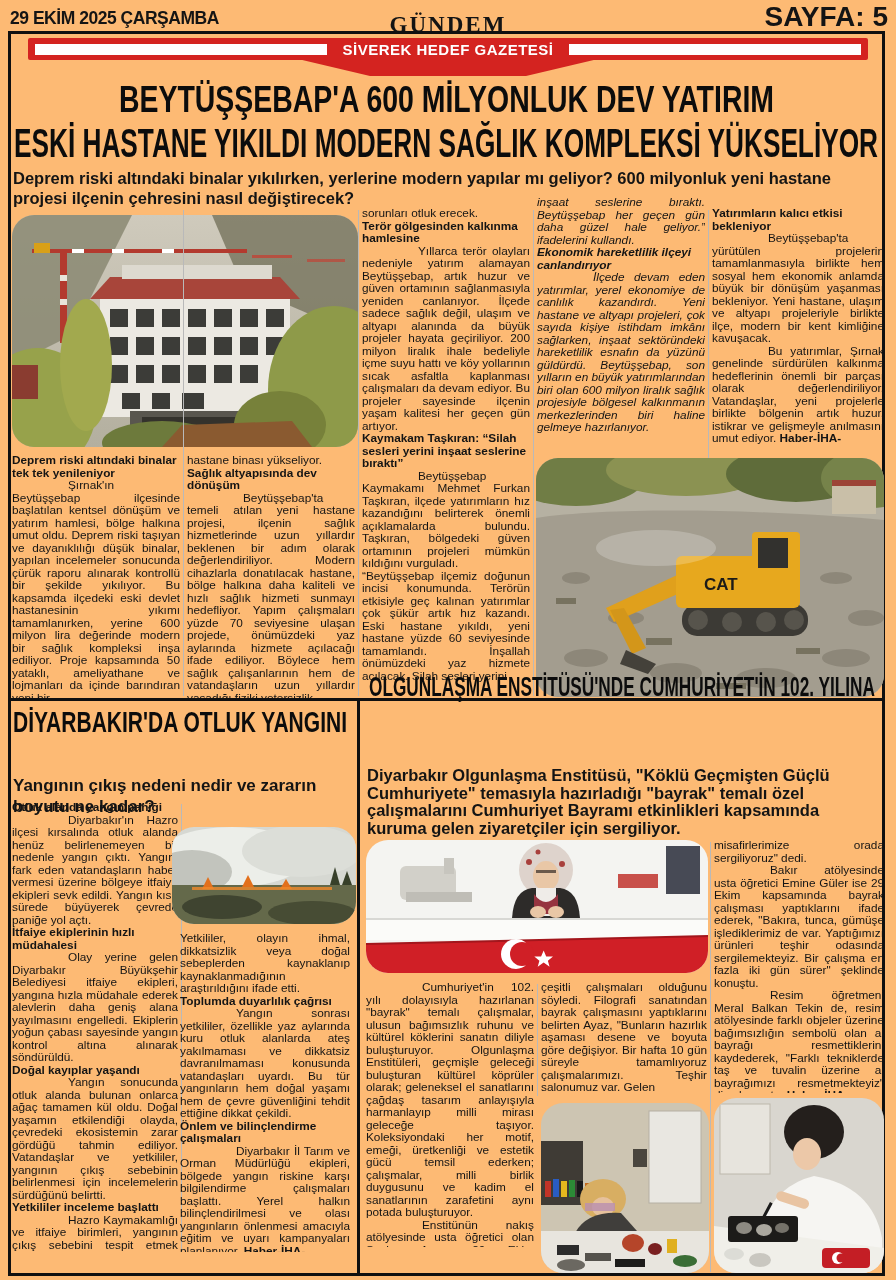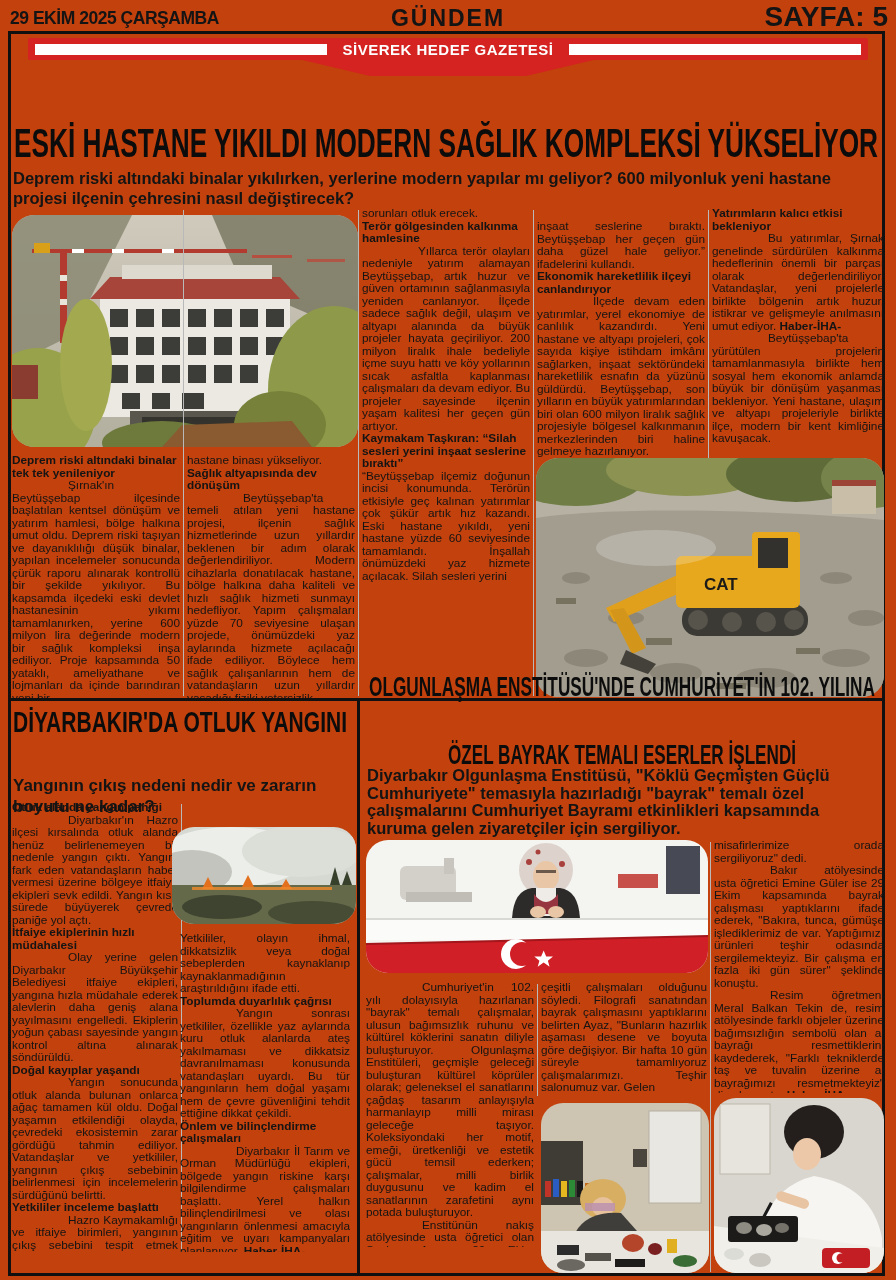--- a/index.html
+++ b/index.html
@@ -1,20 +1,20 @@
 <!DOCTYPE html>
 <html><head>
 <meta charset="utf-8">
 <style>
   html,body{margin:0;padding:0;background:#fff;}
-  .page{position:relative;width:896px;height:1280px;background:#c2410c;overflow:hidden;
+  .page{position:relative;width:896px;height:1280px;background:#fdba74;overflow:hidden;
         font-family:"Liberation Sans",sans-serif;color:#141414;}
   
   .hdr-date{position:absolute;left:10px;top:7px;font-size:19px;font-weight:bold;letter-spacing:-0.5px;transform:scaleX(.92);transform-origin:left;}
-  .hdr-section{position:absolute;left:0;top:5px;width:100%;text-align:center;font-size:23px;font-weight:bold;letter-spacing:2px;}
+  .hdr-section{position:absolute;left:0;top:12px;width:100%;text-align:center;font-size:23px;font-weight:bold;letter-spacing:2px;font-family:Liberation Serif, serif;}
   .hdr-page{position:absolute;right:8px;top:1px;font-size:28px;font-weight:bold;}
   
   .frame{position:absolute;left:8px;top:31px;width:877px;height:1245px;border:3px solid #101010;box-sizing:border-box;pointer-events:none;}
   .hline{position:absolute;left:8px;top:698px;width:877px;height:3px;background:#101010;}
   .vline{position:absolute;left:357px;top:698px;width:3px;height:578px;background:#101010;}
   .colrule{position:absolute;width:1px;background:#b9b9b9;}
   
   .ribbon{position:absolute;left:28px;top:38px;width:840px;height:22px;background:var(--red);
           display:flex;align-items:center;border-radius:2px;}
   .rib-white{flex:1;height:11px;background:#fff;margin:0 7px;}
@@ -45,20 +45,25 @@
 
   <div class="frame"></div>
 
   <div class="ribbon">
     <div class="rib-white"></div>
     <div class="rib-text">SİVEREK HEDEF GAZETESİ</div>
     <div class="rib-white"></div>
   </div>
   <div class="rib-tail"></div>
 
+  <div class="hl" style="left:13px;top:80px;width:870px;height:40px;">
+    <svg width="658" height="40">
+        <text x="0" y="32" font-size="37" textLength="655" lengthAdjust="spacingAndGlyphs">BEYTÜŞŞEBAP'A 600 MİLYONLUK DEV YATIRIM</text>
+      </svg>
+  </div>
   <div class="hl" style="left:13px;top:121px;width:870px;height:44px;">
     <svg width="868" height="44">
         <text x="0" y="36" font-size="41" textLength="864" lengthAdjust="spacingAndGlyphs">ESKİ HASTANE YIKILDI MODERN SAĞLIK KOMPLEKSİ YÜKSELİYOR</text>
       </svg>
   </div>
   <div class="sub" style="left:13px;top:168px;width:870px;font-size:16.5px;">Deprem riski altındaki binalar yıkılırken, yerlerine modern yapılar mı geliyor? 600 milyonluk yeni hastane projesi ilçenin çehresini nasıl değiştirecek?</div>
 
   <div class="photo" style="left:12px;top:215px;width:346px;height:232px;">
     <svg width="346" height="232" viewBox="0 0 346 232">
       <defs>
@@ -133,31 +138,32 @@
   <div class="coltxt" style="left:187px;top:454px;width:168px;height:244px;">
       <p class="bp">hastane binası yükseliyor.</p>
       <p class="bh">Sağlık altyapısında dev dönüşüm</p>
       <p class="bp ind">Beytüşşebap'ta temeli atılan yeni hastane projesi, ilçenin sağlık hizmetlerinde uzun yıllardır beklenen bir adım olarak değerlendiriliyor. Modern cihazlarla donatılacak hastane, bölge halkına daha kaliteli ve hızlı sağlık hizmeti sunmayı hedefliyor. Yapım çalışmaları yüzde 70 seviyesine ulaşan projede, önümüzdeki yaz aylarında hizmete açılacağı ifade ediliyor. Böylece hem sağlık çalışanlarının hem de vatandaşların uzun yıllardır yaşadığı fiziki yetersizlik</p>
     </div>
   <div class="coltxt" style="left:362px;top:207px;width:168px;height:490px;">
       <p class="bp">sorunları otluk erecek.</p>
       <p class="bh">Terör gölgesinden kalkınma hamlesine</p>
       <p class="bp ind">Yıllarca terör olayları nedeniyle yatırım alamayan Beytüşşebap, artık huzur ve güven ortamının sağlanmasıyla yeniden canlanıyor. İlçede sadece sağlık değil, ulaşım ve altyapı alanında da büyük projeler hayata geçiriliyor. 200 milyon liralık ihale bedeliyle içme suyu hattı ve köy yollarının sıcak asfaltla kaplanması çalışmaları da devam ediyor. Bu projeler sayesinde ilçenin yaşam kalitesi her geçen gün artıyor.</p>
       <p class="bh">Kaymakam Taşkıran: “Silah sesleri yerini inşaat seslerine bıraktı”</p>
+      <p class="bp ind">Beytüşşebap Kaymakamı Mehmet Furkan Taşkıran, ilçede yatırımların hız kazandığını belirterek önemli açıklamalarda bulundu. Taşkıran, bölgedeki güven ortamının projeleri mümkün kıldığını vurguladı.</p>
       <p class="bp">“Beytüşşebap ilçemiz doğunun incisi konumunda. Terörün etkisiyle geç kalınan yatırımlar çok şükür artık hız kazandı. Eski hastane yıkıldı, yeni hastane yüzde 60 seviyesinde tamamlandı. İnşallah önümüzdeki yaz hizmete açılacak. Silah sesleri yerini</p>
     </div>
-  <div class="coltxt" style="left:537px;top:220px;width:168px;height:248px;">
+  <div class="coltxt" style="left:537px;top:196px;width:168px;height:248px;font-style:italic;">
       <p class="bp">inşaat seslerine bıraktı. Beytüşşebap her geçen gün daha güzel hale geliyor.” ifadelerini kullandı.</p>
       <p class="bh">Ekonomik hareketlilik ilçeyi canlandırıyor</p>
       <p class="bp ind">İlçede devam eden yatırımlar, yerel ekonomiye de canlılık kazandırdı. Yeni hastane ve altyapı projeleri, çok sayıda kişiye istihdam imkânı sağlarken, inşaat sektöründeki hareketlilik esnafın da yüzünü güldürdü. Beytüşşebap, son yılların en büyük yatırımlarından biri olan 600 milyon liralık sağlık projesiyle bölgesel kalkınmanın merkezlerinden biri haline gelmeye hazırlanıyor.</p>
     </div>
   <div class="coltxt" style="left:712px;top:207px;width:172px;height:248px;">
       <p class="bh">Yatırımların kalıcı etkisi bekleniyor</p>
+      <p class="bp ind">Beytüşşebap'ta yürütülen projelerin tamamlanmasıyla birlikte hem sosyal hem ekonomik anlamda büyük bir dönüşüm yaşanması bekleniyor. Yeni hastane, ulaşım ve altyapı projeleriyle birlikte ilçe, modern bir kent kimliğine kavuşacak.</p>
       <p class="bp ind">Bu yatırımlar, Şırnak genelinde sürdürülen kalkınma hedeflerinin önemli bir parçası olarak değerlendiriliyor. Vatandaşlar, yeni projelerle birlikte bölgenin artık huzur, istikrar ve gelişmeyle anılmasını umut ediyor. <b>Haber-İHA-</b></p>
-      <p class="bp ind">Beytüşşebap'ta yürütülen projelerin tamamlanmasıyla birlikte hem sosyal hem ekonomik anlamda büyük bir dönüşüm yaşanması bekleniyor. Yeni hastane, ulaşım ve altyapı projeleriyle birlikte ilçe, modern bir kent kimliğine kavuşacak.</p>
     </div>
 
   <div class="colrule" style="left:183px;top:210px;height:486px;"></div>
   <div class="colrule" style="left:358px;top:210px;height:486px;"></div>
   <div class="colrule" style="left:533px;top:210px;height:486px;"></div>
   <div class="colrule" style="left:708px;top:210px;height:486px;"></div>
 
   <div class="photo" style="left:536px;top:458px;width:348px;height:239px;">
     <svg width="348" height="239" viewBox="0 0 348 239">
       <rect width="348" height="239" fill="#b6b1a2"></rect>
@@ -253,25 +259,20 @@
       <p class="bp ind">Yangın sonrası yetkililer, özellikle yaz aylarında kuru otluk alanlarda ateş yakılmaması ve dikkatsiz davranılmaması konusunda vatandaşları uyardı. Bu tür yangınların hem doğal yaşamı hem de çevre güvenliğini tehdit ettiğine dikkat çekildi.</p>
       <p class="bh">Önlem ve bilinçlendirme çalışmaları</p>
       <p class="bp ind">Diyarbakır İl Tarım ve Orman Müdürlüğü ekipleri, bölgede yangın riskine karşı bilgilendirme çalışmaları başlattı. Yerel halkın bilinçlendirilmesi ve olası yangınların önlenmesi amacıyla eğitim ve uyarı kampanyaları planlanıyor. <b>Haber-İHA-</b></p>
     </div>
 
   <div class="hl" style="left:366px;top:671px;width:516px;height:32px;">
     <svg width="510" height="32">
         <text x="0" y="25" font-size="27" textLength="506" lengthAdjust="spacingAndGlyphs">OLGUNLAŞMA ENSTİTÜSÜ'NDE CUMHURİYET'İN 102. YILINA</text>
       </svg>
   </div>
-  <div class="hl" style="left:366px;top:738px;width:516px;height:33px;">
-    <svg width="352" height="33">
-        <text x="0" y="26" font-size="28" textLength="348" lengthAdjust="spacingAndGlyphs">ÖZEL BAYRAK TEMALI ESERLER İŞLENDİ</text>
-      </svg>
-  </div>
   <div class="sub" style="left:367px;top:767px;width:512px;font-size:16.5px;line-height:17.5px;">Diyarbakır Olgunlaşma Enstitüsü, "Köklü Geçmişten Güçlü Cumhuriyete" temasıyla hazırladığı "bayrak" temalı özel çalışmalarını Cumhuriyet Bayramı etkinlikleri kapsamında kuruma gelen ziyaretçiler için sergiliyor.</div>
 
   <div class="photo" style="left:366px;top:840px;width:342px;height:133px;">
     <svg width="342" height="133" viewBox="0 0 342 133">
       <rect width="342" height="133" fill="#f4f4f1"></rect>
       <g>
         <rect x="34" y="26" width="56" height="34" rx="6" fill="#d2d0c9"></rect>
         <rect x="40" y="52" width="66" height="10" fill="#bfbdb6"></rect>
         <rect x="78" y="18" width="10" height="16" fill="#c7c5be"></rect>
       </g>

